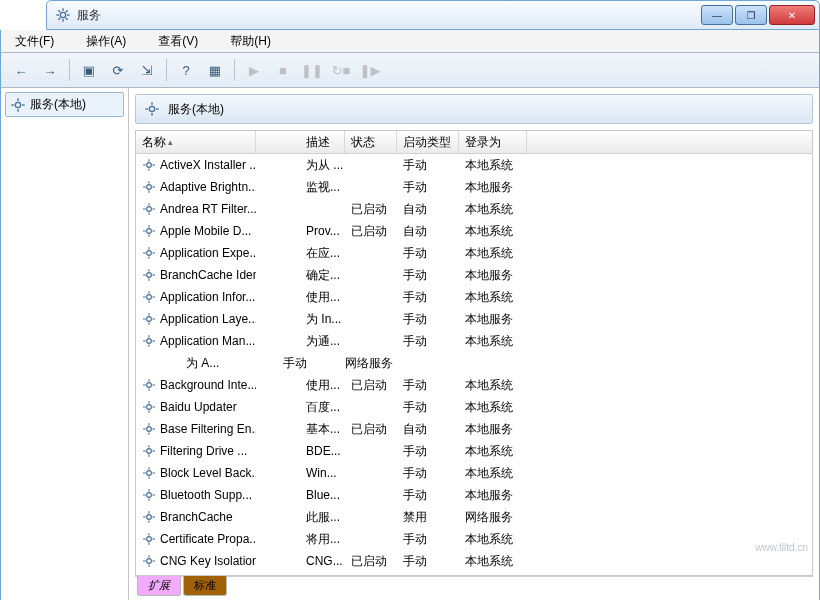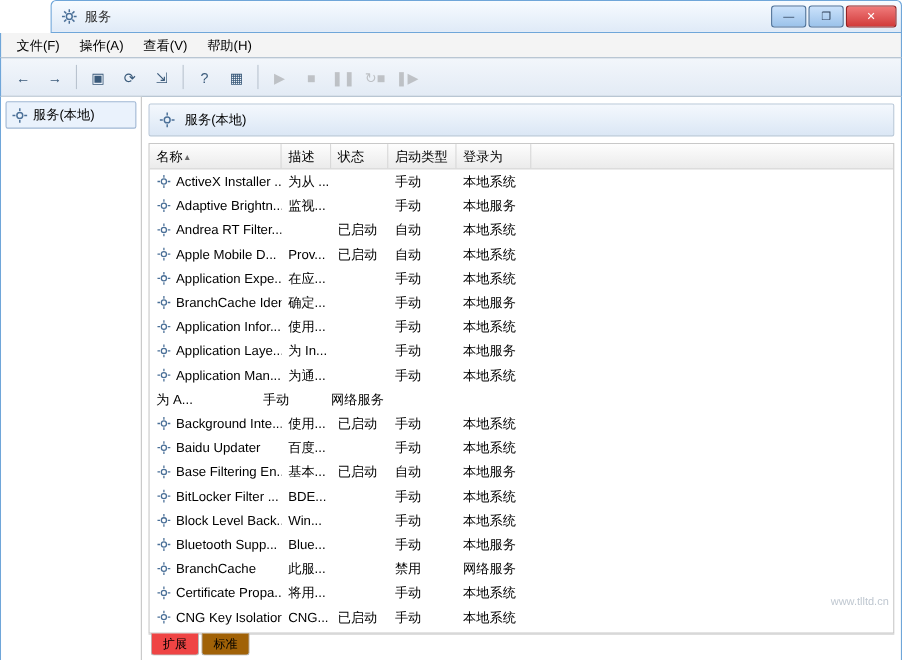--- a/index.html
+++ b/index.html
@@ -5,46 +5,46 @@
   html,body{margin:0;padding:0;font-family:"Microsoft YaHei","SimSun",Tahoma,sans-serif;font-size:12px;background:#fff;color:#000;}
   .window{width:820px;height:600px;box-sizing:border-box;background:#fff;}
   
   .titlebar{height:28px;background:linear-gradient(#f7fbff,#dfeaf7);border:1px solid #6fa6d9;border-top-left-radius:5px;border-top-right-radius:5px;display:flex;align-items:center;padding:0 4px 0 8px;margin-left:46px;}
   .titlebar .icon{width:16px;height:16px;margin-right:6px;}
   .titlebar .title{flex:1;color:#2b2b2b;}
   .winbtns{display:flex;gap:2px;}
   .winbtn{width:30px;height:18px;border:1px solid #4a6f97;border-radius:3px;background:linear-gradient(#cbe2fb,#9bc2ea);display:flex;align-items:center;justify-content:center;font-size:10px;color:#2a3d55;}
   .winbtn.close{background:linear-gradient(#f07b7b,#d13a3a);border-color:#932222;color:#fff;width:44px;}
   
-  .menubar{height:22px;background:#f4f4f4;border-left:1px solid #6fa6d9;border-right:1px solid #6fa6d9;display:flex;align-items:center;padding:0 6px;gap:2px;}
+  .menubar{height:22px;background:#f4f4f4;border-left:1px solid #6fa6d9;border-right:1px solid #6fa6d9;display:flex;align-items:center;padding:0 6px;gap:16px;}
   .menuitem{padding:2px 8px;}
   
   .toolbar{height:34px;background:linear-gradient(#f2f6fb,#e3ebf5);border:1px solid #a9b8c9;border-left:1px solid #6fa6d9;border-right:1px solid #6fa6d9;display:flex;align-items:center;padding:0 6px;gap:1px;}
   .tbtn{width:24px;height:24px;margin:0 1px;display:flex;align-items:center;justify-content:center;border:1px solid transparent;border-radius:2px;}
   .sep{width:1px;height:22px;background:#b9c3cf;margin:0 4px;}
   
   .body{display:flex;height:calc(600px - 28px - 22px - 34px);border-left:1px solid #6fa6d9;border-right:1px solid #6fa6d9;border-bottom:1px solid #6fa6d9;box-sizing:border-box;}
   .navpane{width:128px;border-right:1px solid #c5c5c5;background:#fff;padding:4px;box-sizing:border-box;}
   .navitem{display:flex;align-items:center;gap:4px;padding:3px 4px;border:1px solid #a0b7d4;background:#eaf2fc;border-radius:2px;}
   .content{flex:1;display:flex;flex-direction:column;padding:6px;box-sizing:border-box;overflow:hidden;}
   .content-header{height:28px;background:linear-gradient(#f4f8fd,#dbe7f5);border:1px solid #b8c7d8;border-radius:2px;display:flex;align-items:center;padding:0 8px;margin-bottom:6px;}
   .content-header .gear{margin-right:8px;}
   .splitpane{flex:1;display:flex;border:1px solid #c8c8c8;overflow:hidden;}
   .detail{width:200px;padding:8px;box-sizing:border-box;border-right:1px solid #dcdcdc;}
   .listwrap{flex:1;display:flex;flex-direction:column;overflow:hidden;position:relative;}
   .listhdr{display:flex;background:linear-gradient(#fdfdfd,#ebebeb);border-bottom:1px solid #d0d0d0;height:22px;align-items:stretch;}
   .col{display:flex;align-items:center;padding-left:6px;border-right:1px solid #d8d8d8;box-sizing:border-box;}
-  .c1{width:120px;} .c2{width:45px;} .c3{width:52px;} .c4{width:62px;} .c5{width:68px;}
+  .c1{width:120px;} .c2{width:45px;margin-left:44px;} .c3{width:52px;} .c4{width:62px;} .c5{width:68px;}
   .listbody{flex:1;overflow-y:scroll;overflow-x:hidden;}
   .row{display:flex;height:22px;align-items:center;white-space:nowrap;}
   .row .cell{box-sizing:border-box;padding-left:6px;overflow:hidden;text-overflow:ellipsis;}
   .row .c1{display:flex;align-items:center;gap:4px;}
   .tabsbar{height:20px;display:flex;align-items:flex-end;gap:2px;padding-left:2px;border-top:1px solid #d0d0d0;}
   .tab{padding:2px 10px;border:1px solid #b9b9b9;border-top:none;border-bottom-left-radius:3px;border-bottom-right-radius:3px;background:#a16207;font-size:11px;position:relative;top:-1px;}
-  .tab.active{background:#ef4444;}
+  .tab.active{background:#f0abfc;font-style:italic;}
   
   .gearsvg{width:16px;height:16px;}
   svg{display:block;}
   
   .listbody::-webkit-scrollbar{width:16px;}
   .listbody::-webkit-scrollbar-thumb{background:#c2cdda;border:1px solid #9aaabd;}
   .listbody::-webkit-scrollbar-track{background:#eef1f4;}
   .sort-arrow{margin-left:2px;font-size:9px;color:#6a6a6a;}
   .watermark{position:absolute;right:4px;bottom:22px;font-size:10px;color:#bfc7d0;pointer-events:none;}
 </style>
@@ -400,21 +400,21 @@
                     <svg class="gearsvg" style="width:14px;height:14px" viewBox="0 0 24 24">
                       <circle cx="12" cy="12" r="4" fill="none" stroke="#4a6f97" stroke-width="2"></circle>
                       <g stroke="#4a6f97" stroke-width="2">
                         <line x1="12" y1="2" x2="12" y2="6"></line>
                         <line x1="12" y1="18" x2="12" y2="22"></line>
                         <line x1="2" y1="12" x2="6" y2="12"></line>
                         <line x1="18" y1="12" x2="22" y2="12"></line>
                       </g>
                     </svg>
                   </span>
-                  <span>BitLocker Filter ...</span>
+                  <span>Filtering Drive ...</span>
                 </div>
                 <div class="cell c2">BDE...</div>
                 <div class="cell c3"></div>
                 <div class="cell c4">手动</div>
                 <div class="cell c5">本地系统</div>
               </div>
               <div class="row">
                 <div class="cell c1">
                   <span>
                     <svg class="gearsvg" style="width:14px;height:14px" viewBox="0 0 24 24">

